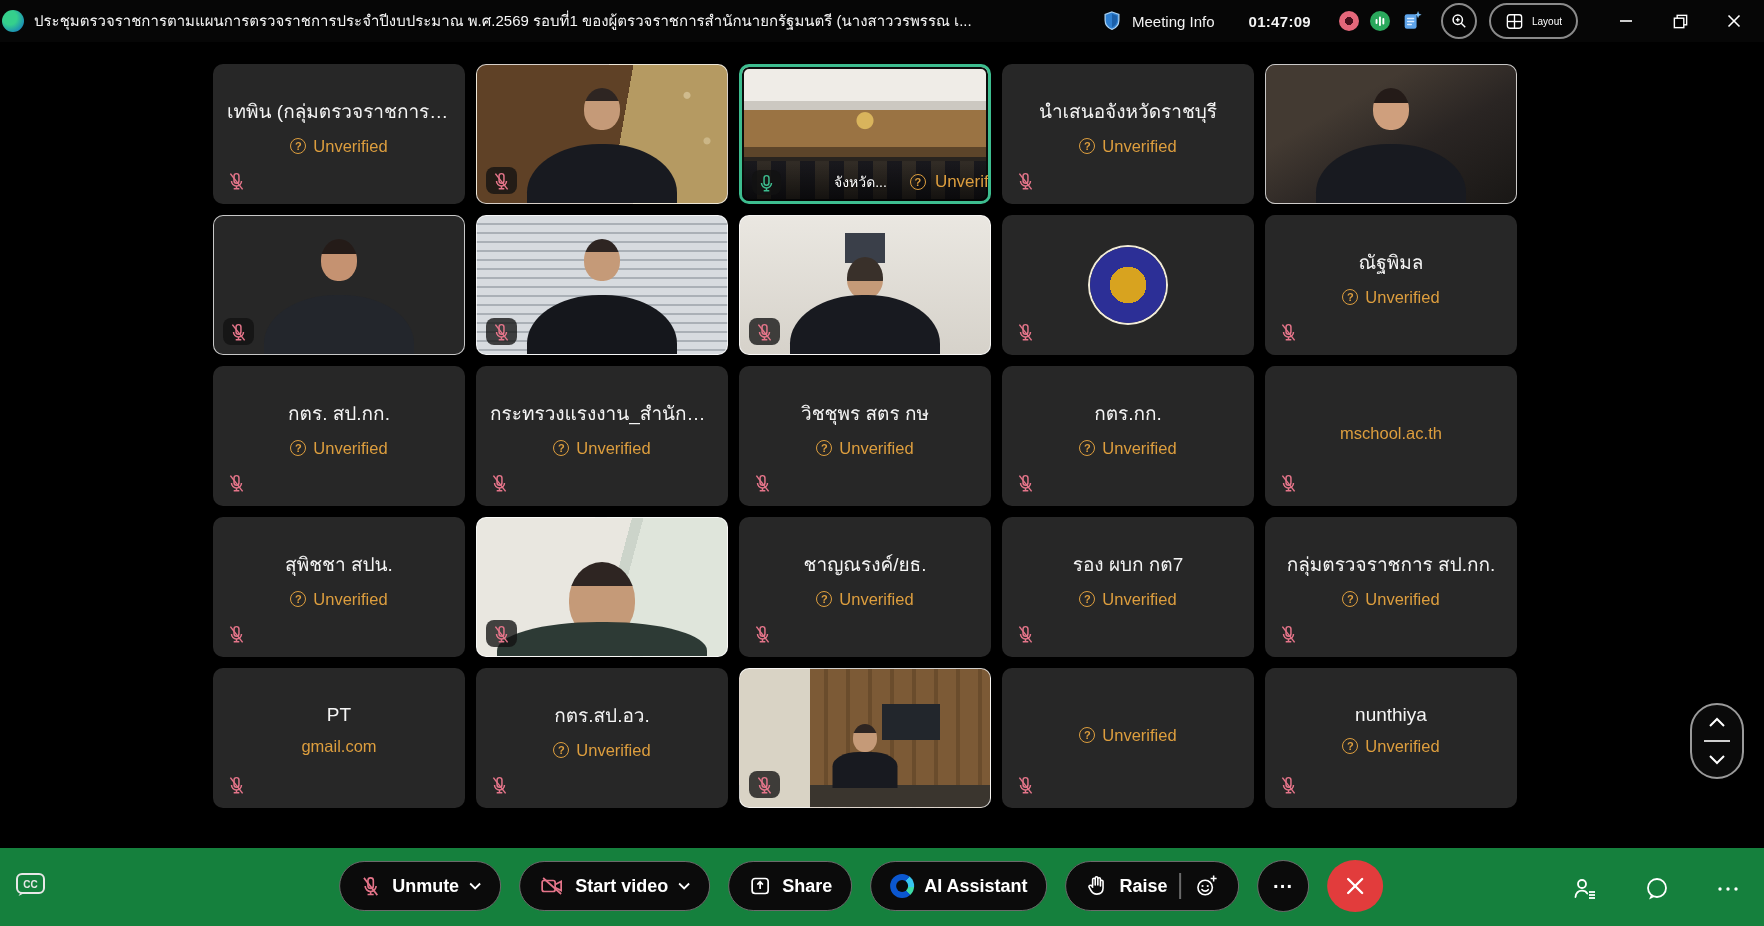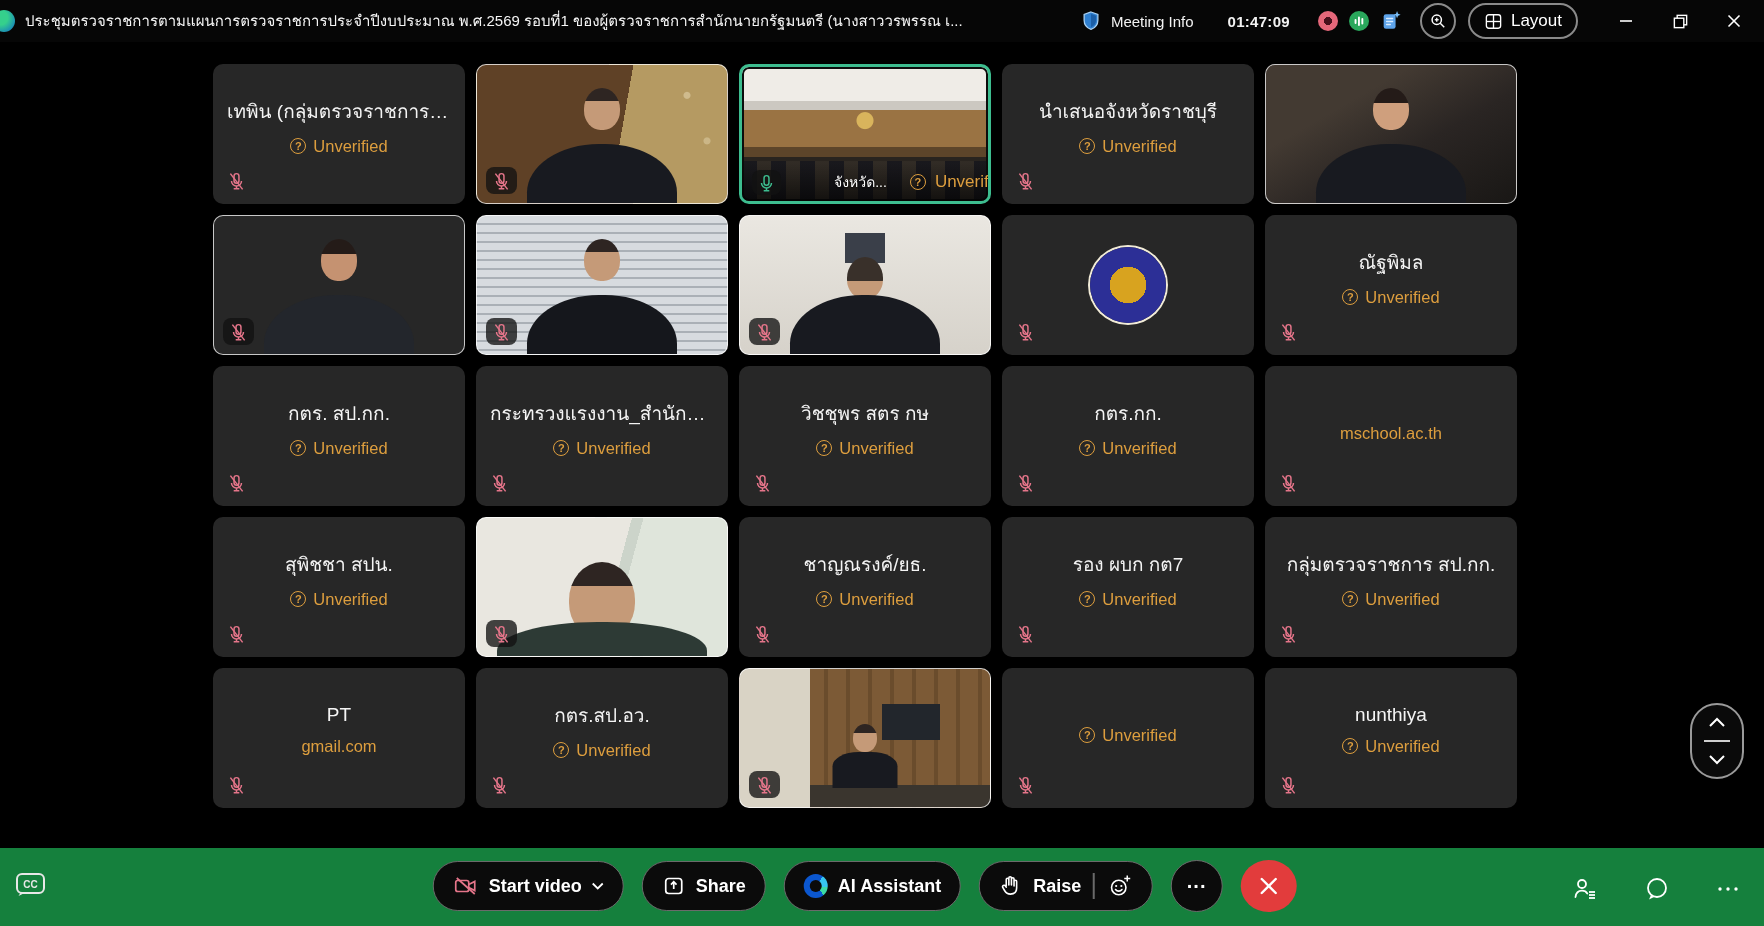--- a/index.html
+++ b/index.html
@@ -10,37 +10,37 @@
     --leave-red:#e23c3c;
     --tile-bg:#272727;
   }
   *{box-sizing:border-box;margin:0;padding:0;}
   html,body{width:1764px;height:926px;overflow:hidden;background:#000;
     font-family:"Liberation Sans","DejaVu Sans",sans-serif;color:#f2f2f2;}
   .page{position:relative;width:1764px;height:926px;background:#000;}
 
   
   .topbar{position:absolute;top:0;left:0;right:0;height:42px;display:flex;align-items:center;
-    padding:0 10px 0 1px;background:#060606;}
+    padding:0 10px 0 10px;background:#060606;}
   .app-icon{width:22px;height:22px;border-radius:50%;margin-left:-8px;flex:0 0 auto;
     background:radial-gradient(circle at 35% 35%, #35d08c 0 35%, #1b8fb4 75%, #0e5f86);}
   .meeting-title{margin-left:10px;font-size:15px;white-space:nowrap;overflow:hidden;
     text-overflow:ellipsis;max-width:990px;color:#f5f5f5;}
   .mi-group{display:flex;align-items:center;gap:9px;margin-left:auto;}
   .mi-label{font-size:15px;}
   .clock{font-size:15px;font-weight:700;margin-left:34px;letter-spacing:.3px;text-align:center;}
   .statusicons{display:flex;align-items:center;gap:11px;margin-left:28px;}
   .rec-icon{width:20px;height:20px;border-radius:50%;
     background:radial-gradient(circle,#47101c 0 4px,#e5677a 4px);}
   .sig-icon{width:20px;height:20px;}
   .notes-icon{width:22px;height:22px;position:relative;}
   .zoom-btn{width:36px;height:36px;border-radius:50%;border:2px solid #8a8a8a;margin-left:18px;
     display:flex;align-items:center;justify-content:center;}
   .layout-btn{height:36px;border:2px solid #8a8a8a;border-radius:18px;margin-left:12px;
-    display:flex;align-items:center;gap:8px;padding:0 14px;font-size:17px;color:#fff;}
+    display:flex;align-items:center;gap:8px;padding:0 14px;font-size:10px;color:#fff;}
   .winctl{display:flex;align-items:center;gap:14px;margin-left:28px;}
   .winbtn{width:40px;height:36px;display:flex;align-items:center;justify-content:center;color:#fff;}
 
   
   .grid{position:absolute;left:213px;top:64px;width:1304px;display:grid;
     grid-template-columns:repeat(5,252px);grid-auto-rows:140px;gap:11px;}
   .tile{position:relative;border-radius:10px;background:var(--tile-bg);overflow:hidden;}
   .tile.video{border:1px solid rgba(255,255,255,.75);}
   .tile.active{border:3px solid var(--active-border);box-shadow:inset 0 0 0 2px #0c0c0c;}
   .center{position:absolute;left:0;right:0;top:38%;transform:translateY(-50%);
@@ -626,20 +626,33 @@
   <div class="footer">
     <div class="cc-btn">
       <svg width="36" height="30" viewBox="0 0 36 30">
         <rect x="3" y="4" width="27" height="19" rx="5" fill="none" stroke="#e8e8e8" stroke-width="2"></rect>
         <path d="M7 22l-2.5 4 6-3" fill="#e8e8e8"></path>
         <text x="16.5" y="17.5" text-anchor="middle" font-size="10" font-weight="bold" fill="#e8e8e8" font-family="Liberation Sans, sans-serif">CC</text>
       </svg>
     </div>
 
     <div class="controls">
+      <div class="pill">
+        <svg class="mic" viewBox="0 0 24 24" style="color:var(--muted-mic);width:23px;height:23px;">
+          <rect x="9.2" y="3" width="5.6" height="11" rx="2.8" fill="none" stroke="currentColor" stroke-width="1.7"></rect>
+          <path d="M6.3 11.5a5.7 5.7 0 0 0 11.4 0" fill="none" stroke="currentColor" stroke-width="1.7"></path>
+          <line x1="12" y1="17.2" x2="12" y2="20.2" stroke="currentColor" stroke-width="1.7"></line>
+          <line x1="8.8" y1="20.4" x2="15.2" y2="20.4" stroke="currentColor" stroke-width="1.7"></line>
+          <line x1="5" y1="3" x2="19" y2="21" stroke="currentColor" stroke-width="1.7"></line>
+        </svg>
+        <span>Unmute</span>
+        <svg class="chev" viewBox="0 0 12 8">
+          <polyline points="1,1.5 6,6.5 11,1.5" fill="none" stroke="#fff" stroke-width="1.8"></polyline>
+        </svg>
+      </div>
 
       <div class="pill">
         <svg width="26" height="24" viewBox="0 0 26 24" style="color:var(--muted-mic);">
           <rect x="3" y="6.5" width="13" height="11" rx="2" fill="none" stroke="currentColor" stroke-width="1.7"></rect>
           <path d="M16 10.5l6-3v9l-6-3" fill="none" stroke="currentColor" stroke-width="1.7"></path>
           <line x1="4" y1="4" x2="22" y2="20" stroke="currentColor" stroke-width="1.7"></line>
         </svg>
         <span>Start video</span>
         <svg class="chev" viewBox="0 0 12 8">
           <polyline points="1,1.5 6,6.5 11,1.5" fill="none" stroke="#fff" stroke-width="1.8"></polyline>

